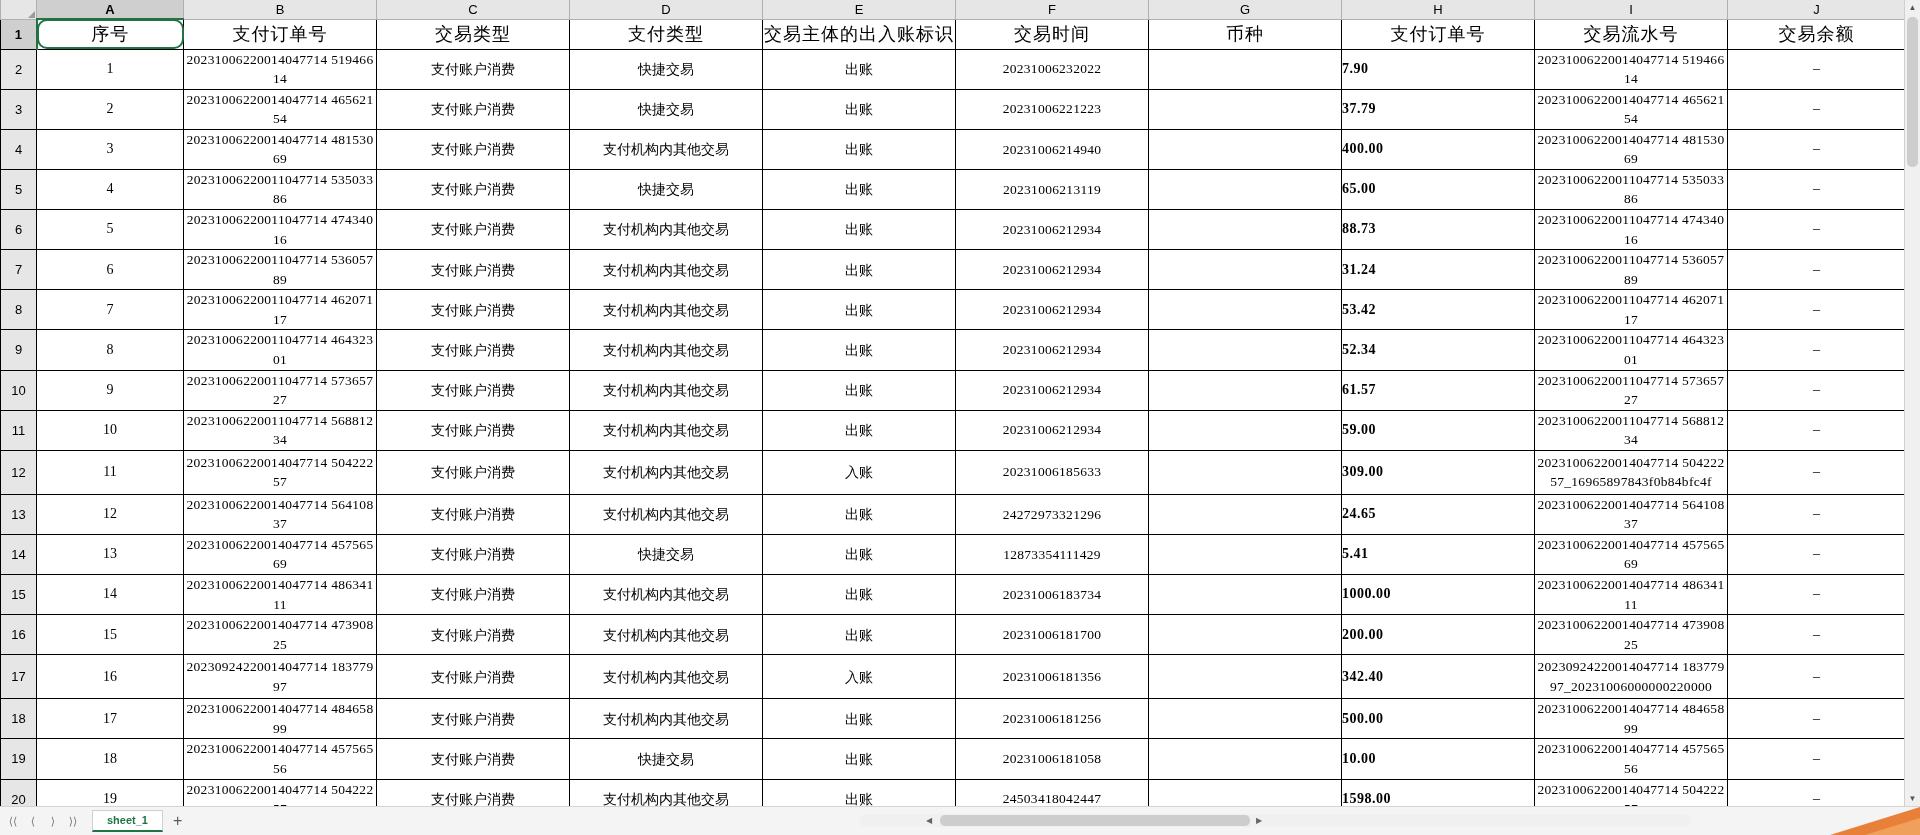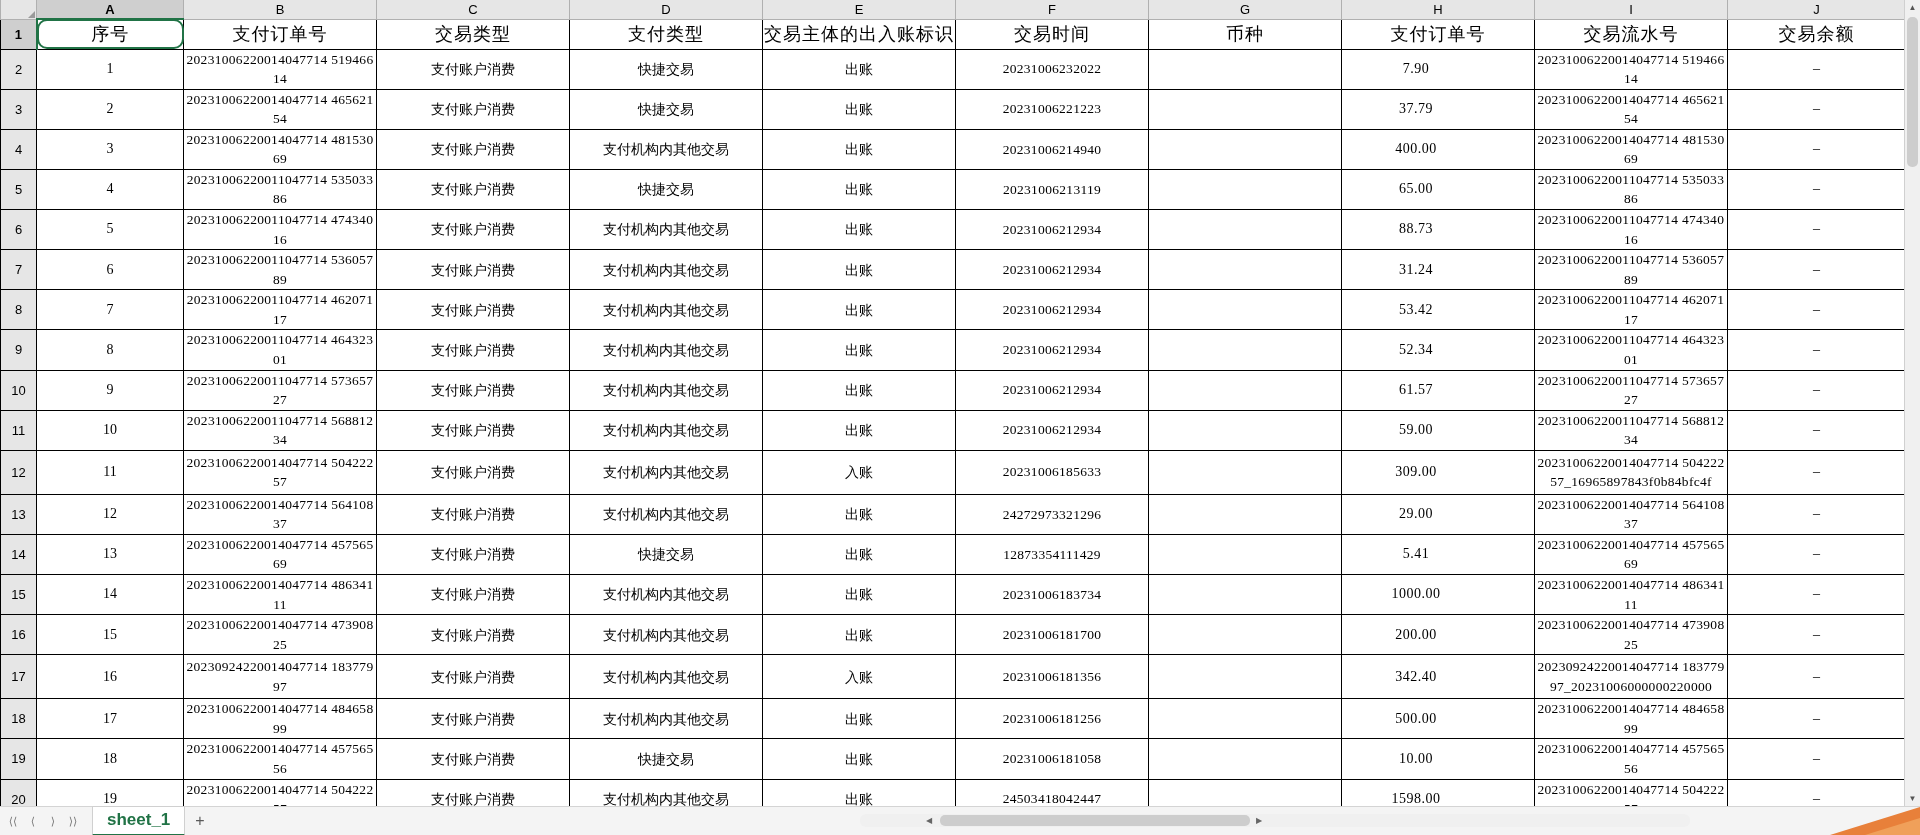--- a/index.html
+++ b/index.html
@@ -94,24 +94,25 @@
   td.cell {
     text-align: center;
     vertical-align: middle;
     font-size: 14px;
     color: #000;
     line-height: 1.45;
     word-break: break-all;
     padding: 1px 2px;
   }
   td.cell.num {
-    text-align: center;
+    text-align: left;
     padding-right: 44px;
     font-family: "Liberation Serif", serif;
     letter-spacing: 0.5px;
+    font-weight: bold;
   }
   td.cell.mono {
     font-family: "Liberation Serif", serif;
     letter-spacing: 0.3px;
     font-size: 13.5px;
   }
   td.cell.dash {
     text-align: center;
     font-family: "Liberation Serif", serif;
   }
@@ -197,21 +198,21 @@
     text-align: center;
     font-size: 11px;
     color: #7a7a7a;
   }
   .sheet-tab {
     margin-left: 6px;
     padding: 3px 14px 4px 14px;
     background: #ffffff;
     border: 1px solid #d0d0d0;
     border-bottom: 2px solid #217346;
-    font-size: 17px;
+    font-size: 11px;
     color: #217346;
     font-weight: bold;
   }
   .add-sheet {
     margin-left: 10px;
     font-size: 16px;
     color: #5a5a5a;
   }
 
   .hscroll {
@@ -462,21 +463,21 @@
           </tr>
           <tr class="data-row">
             <td class="row-head">13</td>
             <td class="cell idx">12</td>
             <td class="cell mono">20231006220014047714 56410837</td>
             <td class="cell">支付账户消费</td>
             <td class="cell">支付机构内其他交易</td>
             <td class="cell">出账</td>
             <td class="cell mono">24272973321296</td>
             <td class="cell"></td>
-            <td class="cell num">29.00</td>
+            <td class="cell num">24.65</td>
             <td class="cell mono">20231006220014047714 56410837</td>
             <td class="cell dash">–</td>
           </tr>
           <tr class="data-row">
             <td class="row-head">14</td>
             <td class="cell idx">13</td>
             <td class="cell mono">20231006220014047714 45756569</td>
             <td class="cell">支付账户消费</td>
             <td class="cell">快捷交易</td>
             <td class="cell">出账</td>

